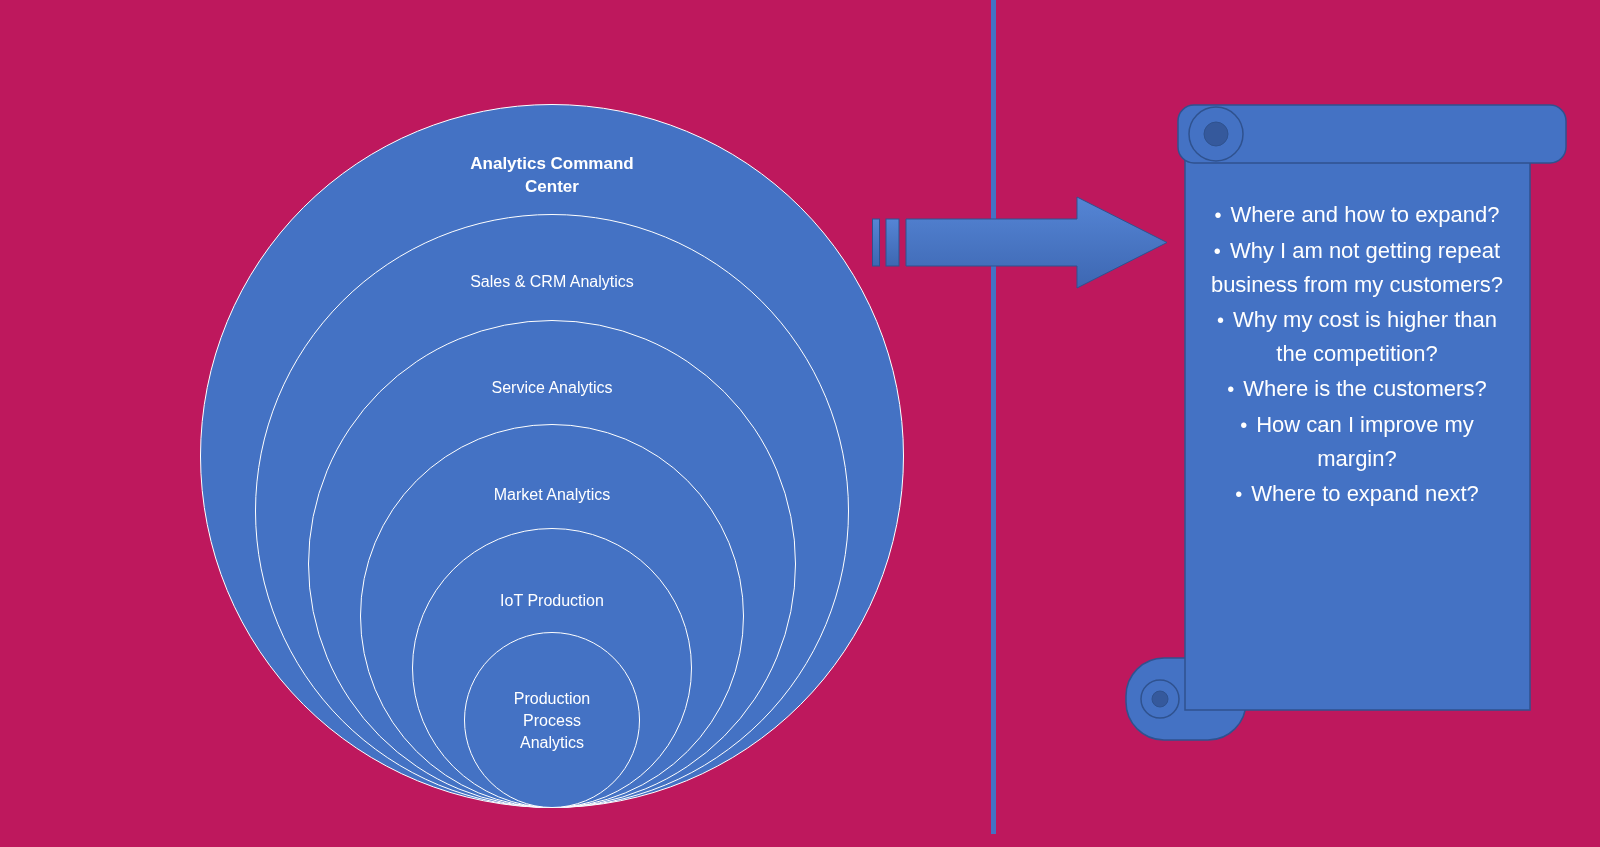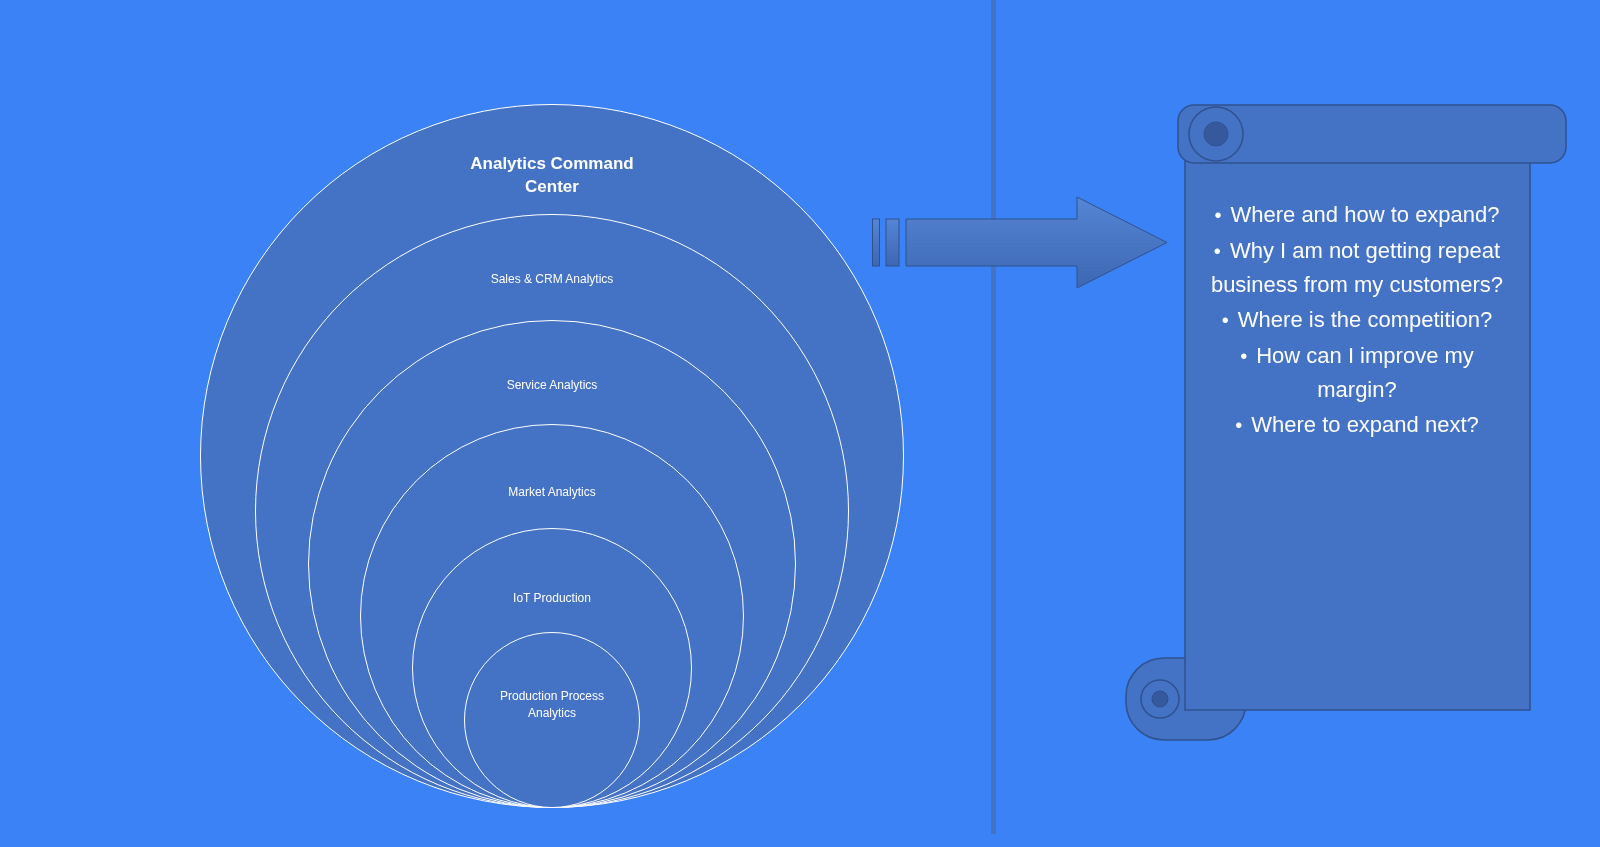--- a/index.html
+++ b/index.html
@@ -4,21 +4,21 @@
 <style>
   html, body {
     margin: 0;
     padding: 0;
     background: #000000;
   }
   .canvas {
     position: relative;
     width: 1600px;
     height: 847px;
-    background: #3b82f6;
+    background: #be185d;
     overflow: hidden;
     font-family: "Liberation Sans", sans-serif;
   }
   
   .circle {
     position: absolute;
     border-radius: 50%;
     background: #4472C4;
     border: 1.6px solid #ffffff;
     box-sizing: border-box;
@@ -27,21 +27,21 @@
     position: absolute;
     color: #ffffff;
     text-align: center;
     font-size: 17px;
     line-height: 1.38;
   }
   .circle-label.title {
     font-weight: bold;
   }
   .circle-label.small {
-    font-size: 12px;
+    font-size: 16px;
   }
   
   .divider {
     position: absolute;
     left: 991px;
     top: 0;
     width: 5px;
     height: 834px;
     background: #4472C4;
   }
@@ -131,21 +131,24 @@
   </div>
 
   <div class="scroll-text">
     <div class="bullet-item">
       <span class="bullet-marker">•</span><span>Where and how to expand?</span>
     </div>
     <div class="bullet-item">
       <span class="bullet-marker">•</span><span>Why I am not getting repeat business from my customers?</span>
     </div>
     <div class="bullet-item">
-      <span class="bullet-marker">•</span><span>Where is the competition?</span>
+      <span class="bullet-marker">•</span><span>Why my cost is higher than the competition?</span>
+    </div>
+    <div class="bullet-item">
+      <span class="bullet-marker">•</span><span>Where is the customers?</span>
     </div>
     <div class="bullet-item">
       <span class="bullet-marker">•</span><span>How can I improve my margin?</span>
     </div>
     <div class="bullet-item">
       <span class="bullet-marker">•</span><span>Where to expand next?</span>
     </div>
   </div>
 
 </div>

